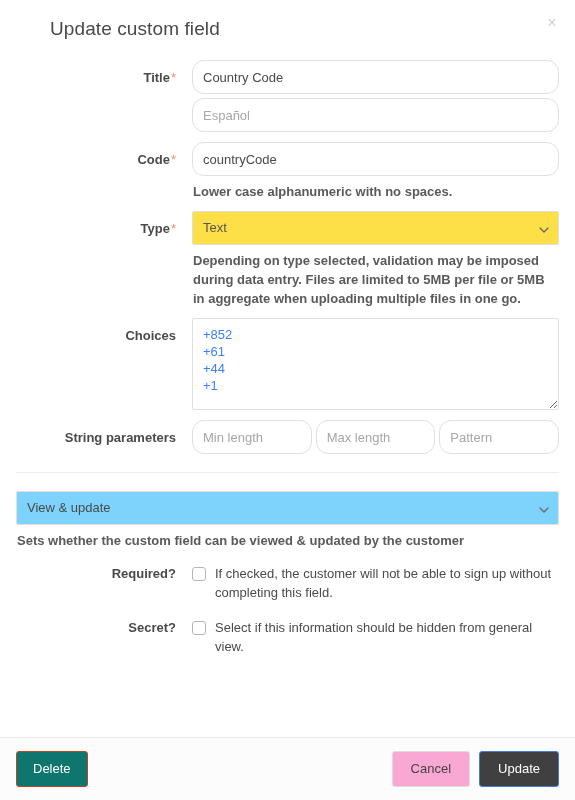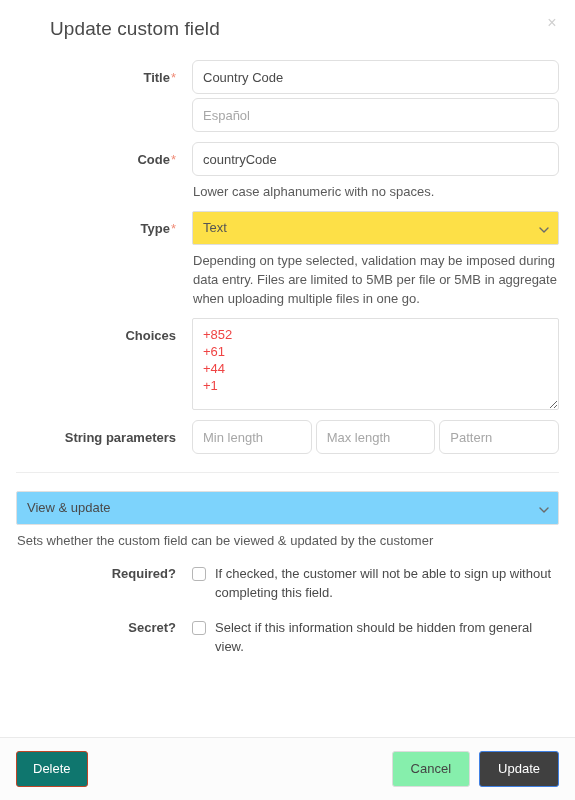--- a/index.html
+++ b/index.html
@@ -88,35 +88,35 @@
   .inp {
     display: block;
     width: 100%;
     height: 34px;
     padding: 6px 10px;
     font-size: 13px;
     font-family: "Liberation Sans", sans-serif;
     color: #4a4a4a;
     background: #ffffff;
     border: 1px solid #e0e0e0;
-    border-radius: 6px;
+    border-radius: 12px;
     line-height: 20px;
     outline: none;
   }
   .inp::placeholder { color: #a7a7a7; opacity: 1; }
   .inp.stacked-top { margin-bottom: 4px; }
 
   .ta {
     display: block;
     width: 100%;
     height: 92px;
     padding: 7px 10px;
     font-size: 13px;
     font-family: "Liberation Sans", sans-serif;
-    color: #ef4444;
+    color: #3b82f6;
     background: #ffffff;
     border: 1px solid #e0e0e0;
     border-radius: 2px;
     line-height: 17px;
     resize: vertical;
     outline: none;
   }
 
   .sel-wrap { position: relative; width: 100%; }
   .sel {
@@ -149,20 +149,21 @@
     pointer-events: none;
   }
   .sel-chev svg { display: block; }
 
   .help-text {
     font-size: 13px;
     color: #5a5a5a;
     line-height: 19px;
     margin: 6px 0 0 0;
     padding-left: 1px;
+    font-weight: bold;
   }
 
   .params-row { display: flex; gap: 4px; }
   .params-row .inp { flex: 1 1 0; min-width: 0; }
 
   .divider {
     border: none;
     border-top: 1px solid #ededed;
     margin: 18px 0 18px 0;
   }
@@ -212,21 +213,21 @@
     border: 1px solid transparent;
     cursor: pointer;
     outline: none;
   }
   .btn-danger {
     background: #0f766e;
     border-color: #bf4527;
     color: #ffffff;
   }
   .btn-default {
-    background: #86efac;
+    background: #f9a8d4;
     border-color: #dcdcdc;
     color: #444444;
     padding-left: 18px; padding-right: 18px;
   }
   .btn-primary {
     background: #404040;
     border-color: #3f80e4;
     color: #ffffff;
     padding-left: 18px; padding-right: 18px;
   }

